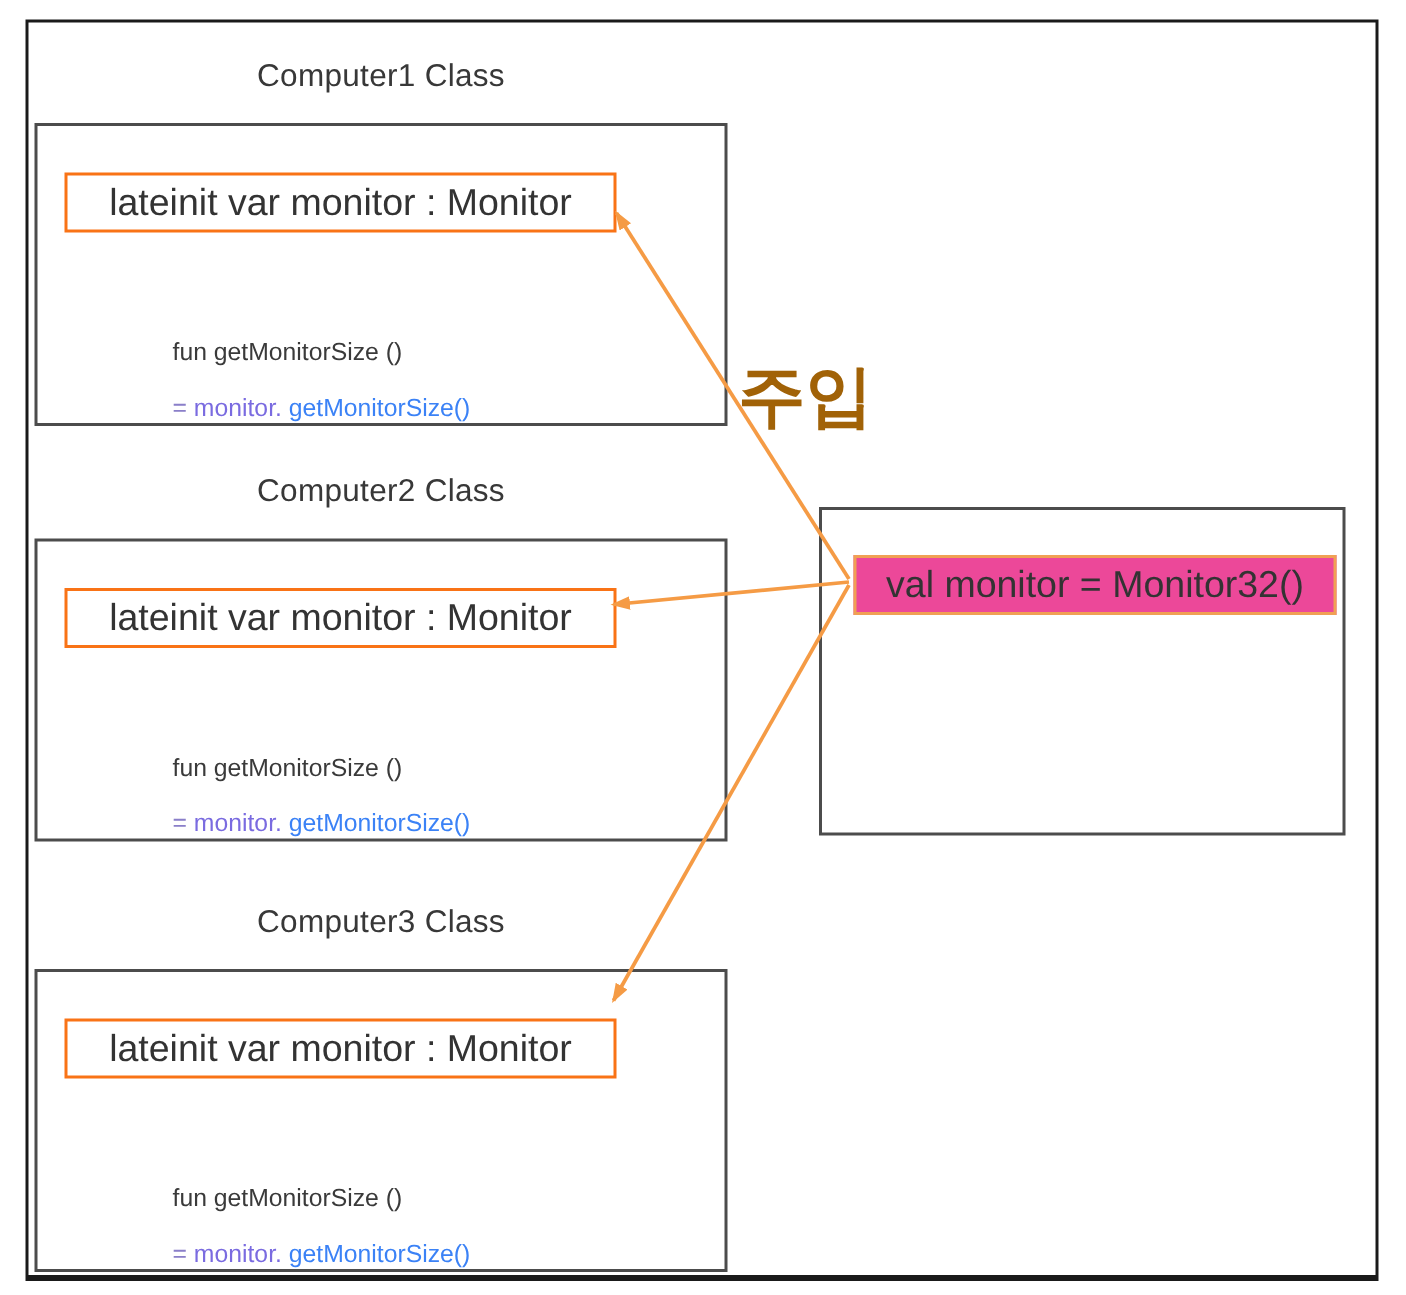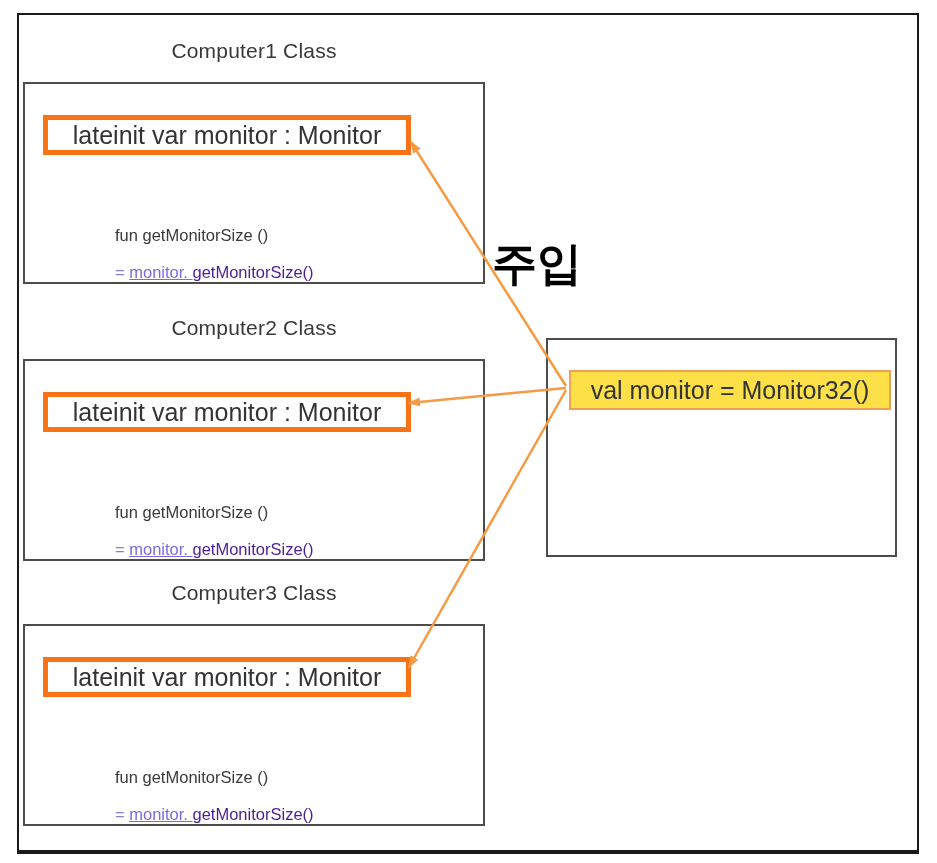--- a/index.html
+++ b/index.html
@@ -9,60 +9,60 @@
     position:relative; width:937px; height:863px; background:#fff; overflow:hidden;border-radius:11px;
   }
   .outer-frame {
     position:absolute; left:17px; top:13px; width:902px; height:841px;
     border:2px solid #1a1a1a; border-bottom-width:4px; background:transparent;
   }
   
   .class-section { position:absolute; left:23px; width:462px; }
   .sec-1 { top:36px; }
   .sec-2 { top:313px; }
-  .sec-3 { top:578px; }
+  .sec-3 { top:600px; }
   .class-title {
     height:30px; line-height:30px; text-align:center;
     font-size:21px; color:#383838; letter-spacing:0.2px;
   }
   .class-box {
     position:absolute; left:0; top:46px; width:462px; height:202px;
     border:2px solid #4c4c4c; background:#fff;
   }
   .field-box {
     position:absolute; left:18px; top:31px; width:368px; height:40px;
-    border:5px solid #f97316; background:#fff;
+    border:2px solid #f97316; background:#fff;
     display:flex; align-items:center; justify-content:center;
     font-size:25px; color:#333333; white-space:nowrap;
   }
   .code-line { position:absolute; left:90px; font-size:16.5px; white-space:nowrap;margin-top:28px; }
   .code-line-1 { top:114px; color:#3a3a3a; }
   .code-line-2 { top:151px; }
   .code-eq   { color:#8a7fc9; }
-  .code-obj  { color:#7a6be0;text-decoration:underline; }
-  .code-call { color:#4c1d95; }
+  .code-obj  { color:#7a6be0; }
+  .code-call { color:#3b82f6; }
   
   .container-label {
     position:absolute; left:546px; top:288px; width:351px;
     text-align:center; font-size:24px; color:#f9a45f;
   }
   .container-box {
     position:absolute; left:546px; top:338px; width:351px; height:219px;
     border:2px solid #4c4c4c; background:#fff;
   }
   .container-field {
     position:absolute; left:21px; top:30px; width:322px; height:40px;
-    border:2px solid #f0a054; background:#fde047;
+    border:2px solid #f0a054; background:#ec4899;
     display:flex; align-items:center; justify-content:center;
     font-size:25px; color:#333333; white-space:nowrap;
   }
   
   .injection-label {
     position:absolute; left:492px; top:240px;
-    font-size:45px; font-weight:bold; line-height:1.05; color:#000000; z-index:6;
+    font-size:45px; font-weight:bold; line-height:1.05; color:#a16207; z-index:6;
   }
   .arrow-layer {
     position:absolute; left:0; top:0; width:937px; height:863px;
     z-index:5; pointer-events:none;
   }
 </style>
 </head>
 <body>
 
 <div class="page">

